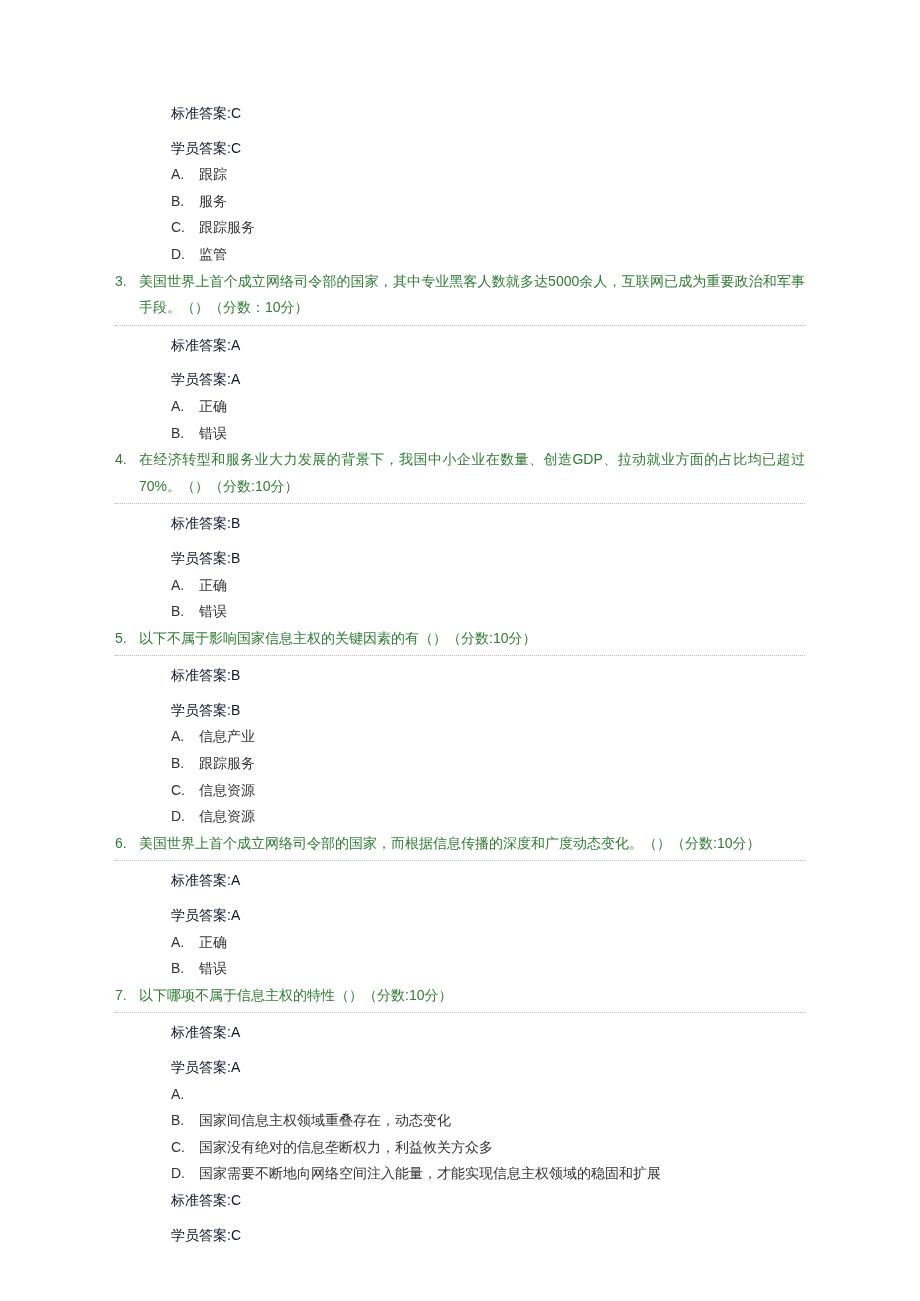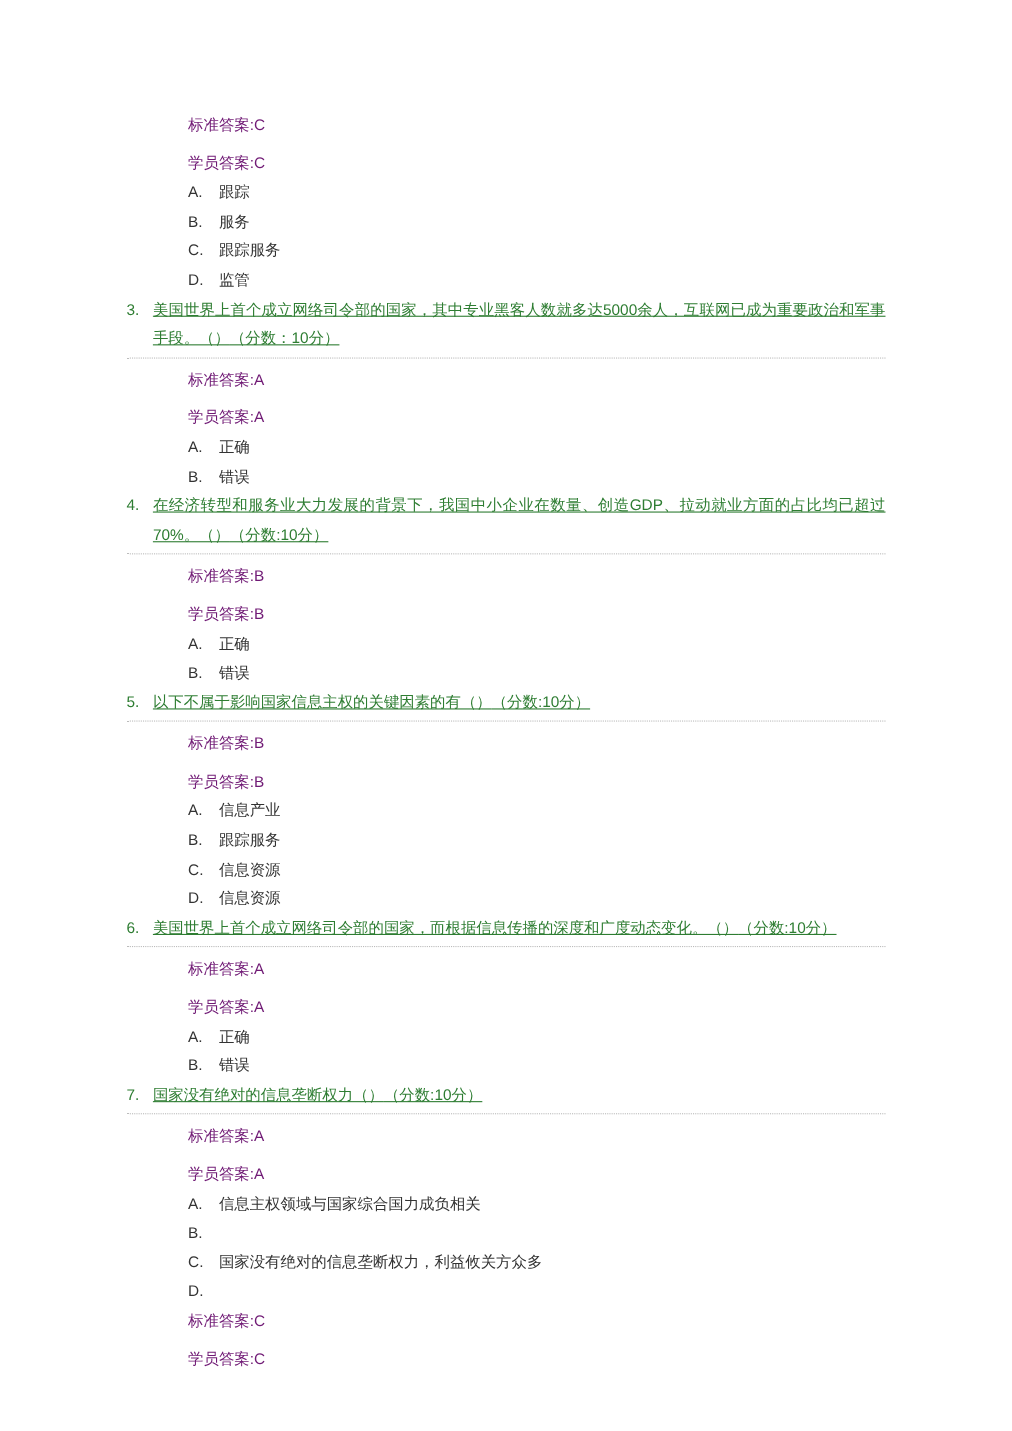--- a/index.html
+++ b/index.html
@@ -6,36 +6,36 @@
   body {
     background: #ffffff;
     font-family: "Microsoft YaHei", "SimSun", Arial, sans-serif;
     font-size: 14px;
     color: #333;
     width: 920px;
     padding: 100px 115px 60px 115px;
     line-height: 1.9;
   }
   .answer-block { padding-left: 56px; }
-  .answer-line { color: #701a75; }
+  .answer-line { color: #0f172a; }
   .opt { display: flex; color: #333; }
   .opt-marker { min-width: 28px; }
   .question {
     color: #2e7d32;
     padding-left: 0;
     display: block;
     text-align: justify;
   }
   .qnum { color: #2e7d32; }
   .qline-wrap {
     display: flex;
     align-items: flex-start;
   }
   .qnum-col { min-width: 24px; }
-  .qtext-col { flex: 1; text-decoration: underline; }
+  .qtext-col { flex: 1; }
   .hr {
     border: none;
     border-bottom: 1px dotted #bbb;
     margin: 4px 0 6px 0;
   }
 </style>
 </head>
 <body>
 
 <div id="root">
@@ -149,41 +149,42 @@
         <span>正确</span>
       </div>
       <div class="opt">
         <span class="opt-marker">B.</span>
         <span>错误</span>
       </div>
     </div>
     <div class="question">
       <div class="qline-wrap">
         <span class="qnum-col qnum">7.</span>
-        <span class="qtext-col"><span>国家没有绝对的信息垄断权力（）</span><span>（分数:10分）</span></span>
+        <span class="qtext-col"><span>以下哪项不属于信息主权的特性（）</span><span>（分数:10分）</span></span>
       </div>
     </div>
     <hr class="hr">
     <div class="answer-block">
       <div class="answer-line"><span>标准答案:</span><span>A</span></div>
       <div class="answer-line" style="margin-top: 8px;"><span>学员答案:</span><span>A</span></div>
     </div>
     <div class="answer-block">
       <div class="opt">
         <span class="opt-marker">A.</span>
-        <span>信息主权领域与国家综合国力成负相关</span>
       </div>
       <div class="opt">
         <span class="opt-marker">B.</span>
+        <span>国家间信息主权领域重叠存在，动态变化</span>
       </div>
       <div class="opt">
         <span class="opt-marker">C.</span>
         <span>国家没有绝对的信息垄断权力，利益攸关方众多</span>
       </div>
       <div class="opt">
         <span class="opt-marker">D.</span>
+        <span>国家需要不断地向网络空间注入能量，才能实现信息主权领域的稳固和扩展</span>
       </div>
     </div>
     <div class="answer-block">
       <div class="answer-line"><span>标准答案:</span><span>C</span></div>
       <div class="answer-line" style="margin-top: 8px;"><span>学员答案:</span><span>C</span></div>
     </div>
   </div>
 
 </body></html>

